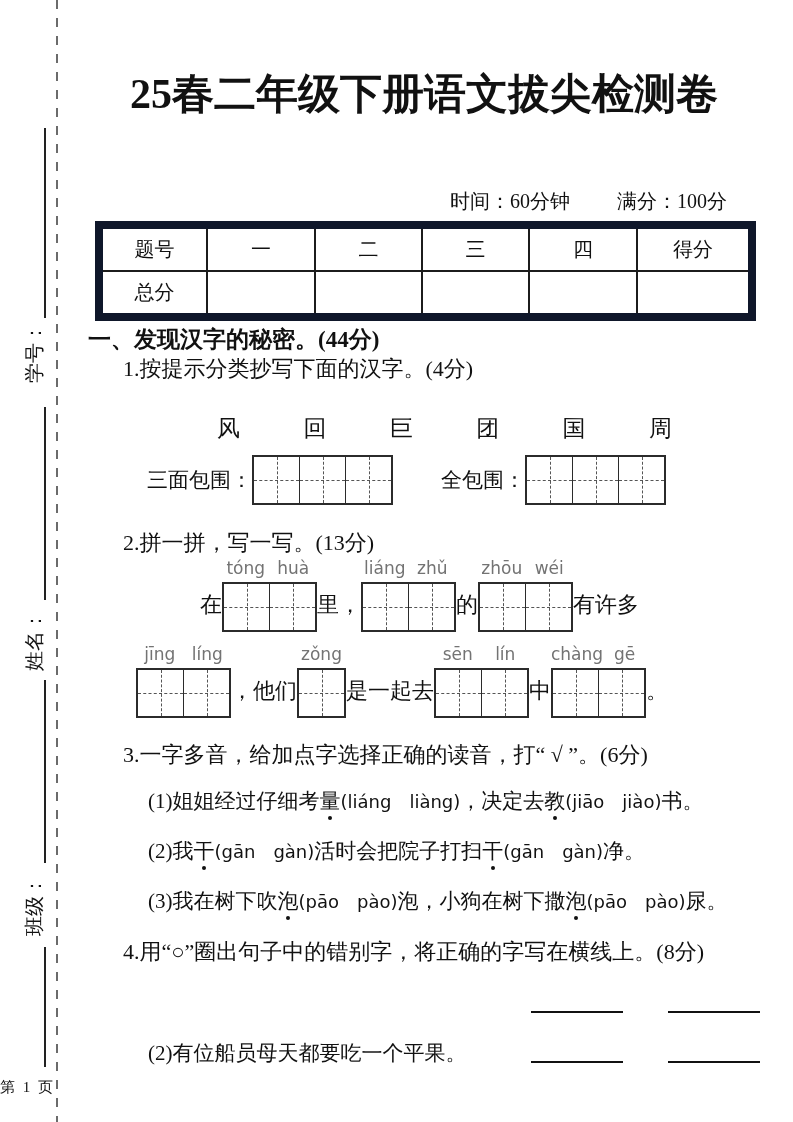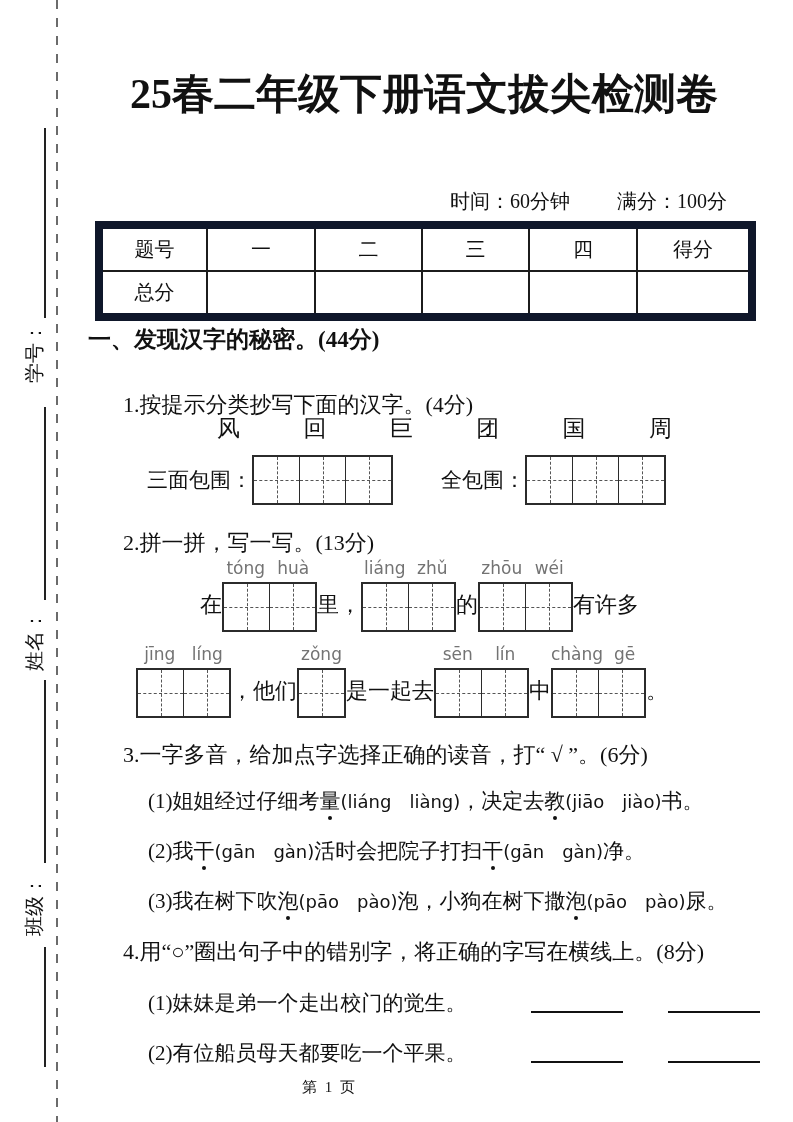--- a/index.html
+++ b/index.html
@@ -37,21 +37,21 @@
   .stable { top:221px; left:7px; display:grid;
     grid-template-columns:105px 108px 107px 107px 108px 110px;
     border:8px solid #0f172a; }
   .stable .c { height:41px; display:flex; align-items:center; justify-content:center;
     font-size:20px; border-right:2px solid #1c1c1c; border-bottom:2.5px solid #1c1c1c; }
   .stable .c:nth-child(6n) { border-right:none; }
   .stable .c:nth-child(n+7) { border-bottom:none; }
 
   .sec { top:324px; left:0; font-size:23px; font-weight:bold; }
   .qp  { font-size:22px; }
-  .q1p { top:390px; left:35px; }
+  .q1p { top:354px; left:35px; }
   .chars { top:413px; left:129px; width:455px; display:flex;
     justify-content:space-between; font-size:23px; }
 
   
   .cells { display:inline-flex; border:2px solid #2b2b2b; background:#fff; }
   .cell { width:45px; height:46px; border-right:1.5px solid #2b2b2b; position:relative; }
   .cell:last-child { border-right:none; }
   .cell::before { content:''; position:absolute; left:50%; top:0; bottom:0;
     border-left:1px dashed #555; }
   .cell::after  { content:''; position:absolute; top:50%; left:0; right:0;
@@ -83,21 +83,21 @@
     background:#111; }
 
   .q4p { top:937px; left:35px; }
   .q4row { left:60px; width:612px; display:flex; align-items:flex-start; }
   .i41 { top:989px; } .i42 { top:1039px; }
   .q4row .t { font-size:21px; }
   .q4row .sp { flex:1; }
   .q4row .sp2 { width:45px; }
   .blank { width:92px; height:22px; border-bottom:2px solid #111; }
 
-  .footer { position:absolute; left:0; top:1078px; width:659px; text-align:center;
+  .footer { position:absolute; left:0; top:1078px; width:659px; text-align:left;
     font-size:15px; letter-spacing:2px; }
 </style>
 </head>
 <body>
 
 <div class="dashline"></div>
 <div class="vline vl1"></div>
 <div class="vline vl2"></div>
 <div class="vline vl3"></div>
 <div class="vline vl4"></div>
@@ -251,21 +251,20 @@
     <span>(2)我</span><span class="dotchar">干</span><span class="py">(gān　gàn)</span><span>活时会把院子打扫</span><span class="dotchar">干</span><span class="py">(gān　gàn)</span><span>净。</span>
   </div>
 
   <div class="abs item i33">
     <span>(3)我在树下吹</span><span class="dotchar">泡</span><span class="py">(pāo　pào)</span><span>泡，小狗在树下撒</span><span class="dotchar">泡</span><span class="py">(pāo　pào)</span><span>尿。</span>
   </div>
 
   <div class="abs qp q4p">4.用“○”圈出句子中的错别字，将正确的字写在横线上。(8分)</div>
 
   <div class="abs q4row i41">
-    <span class="t">(1)妹妹是弟一个走出校门的觉生。</span>
     <span class="sp"></span>
     <span class="blank"></span>
     <span class="sp2"></span>
     <span class="blank"></span>
   </div>
 
   <div class="abs q4row i42">
     <span class="t">(2)有位船员母天都要吃一个平果。</span>
     <span class="sp"></span>
     <span class="blank"></span>

